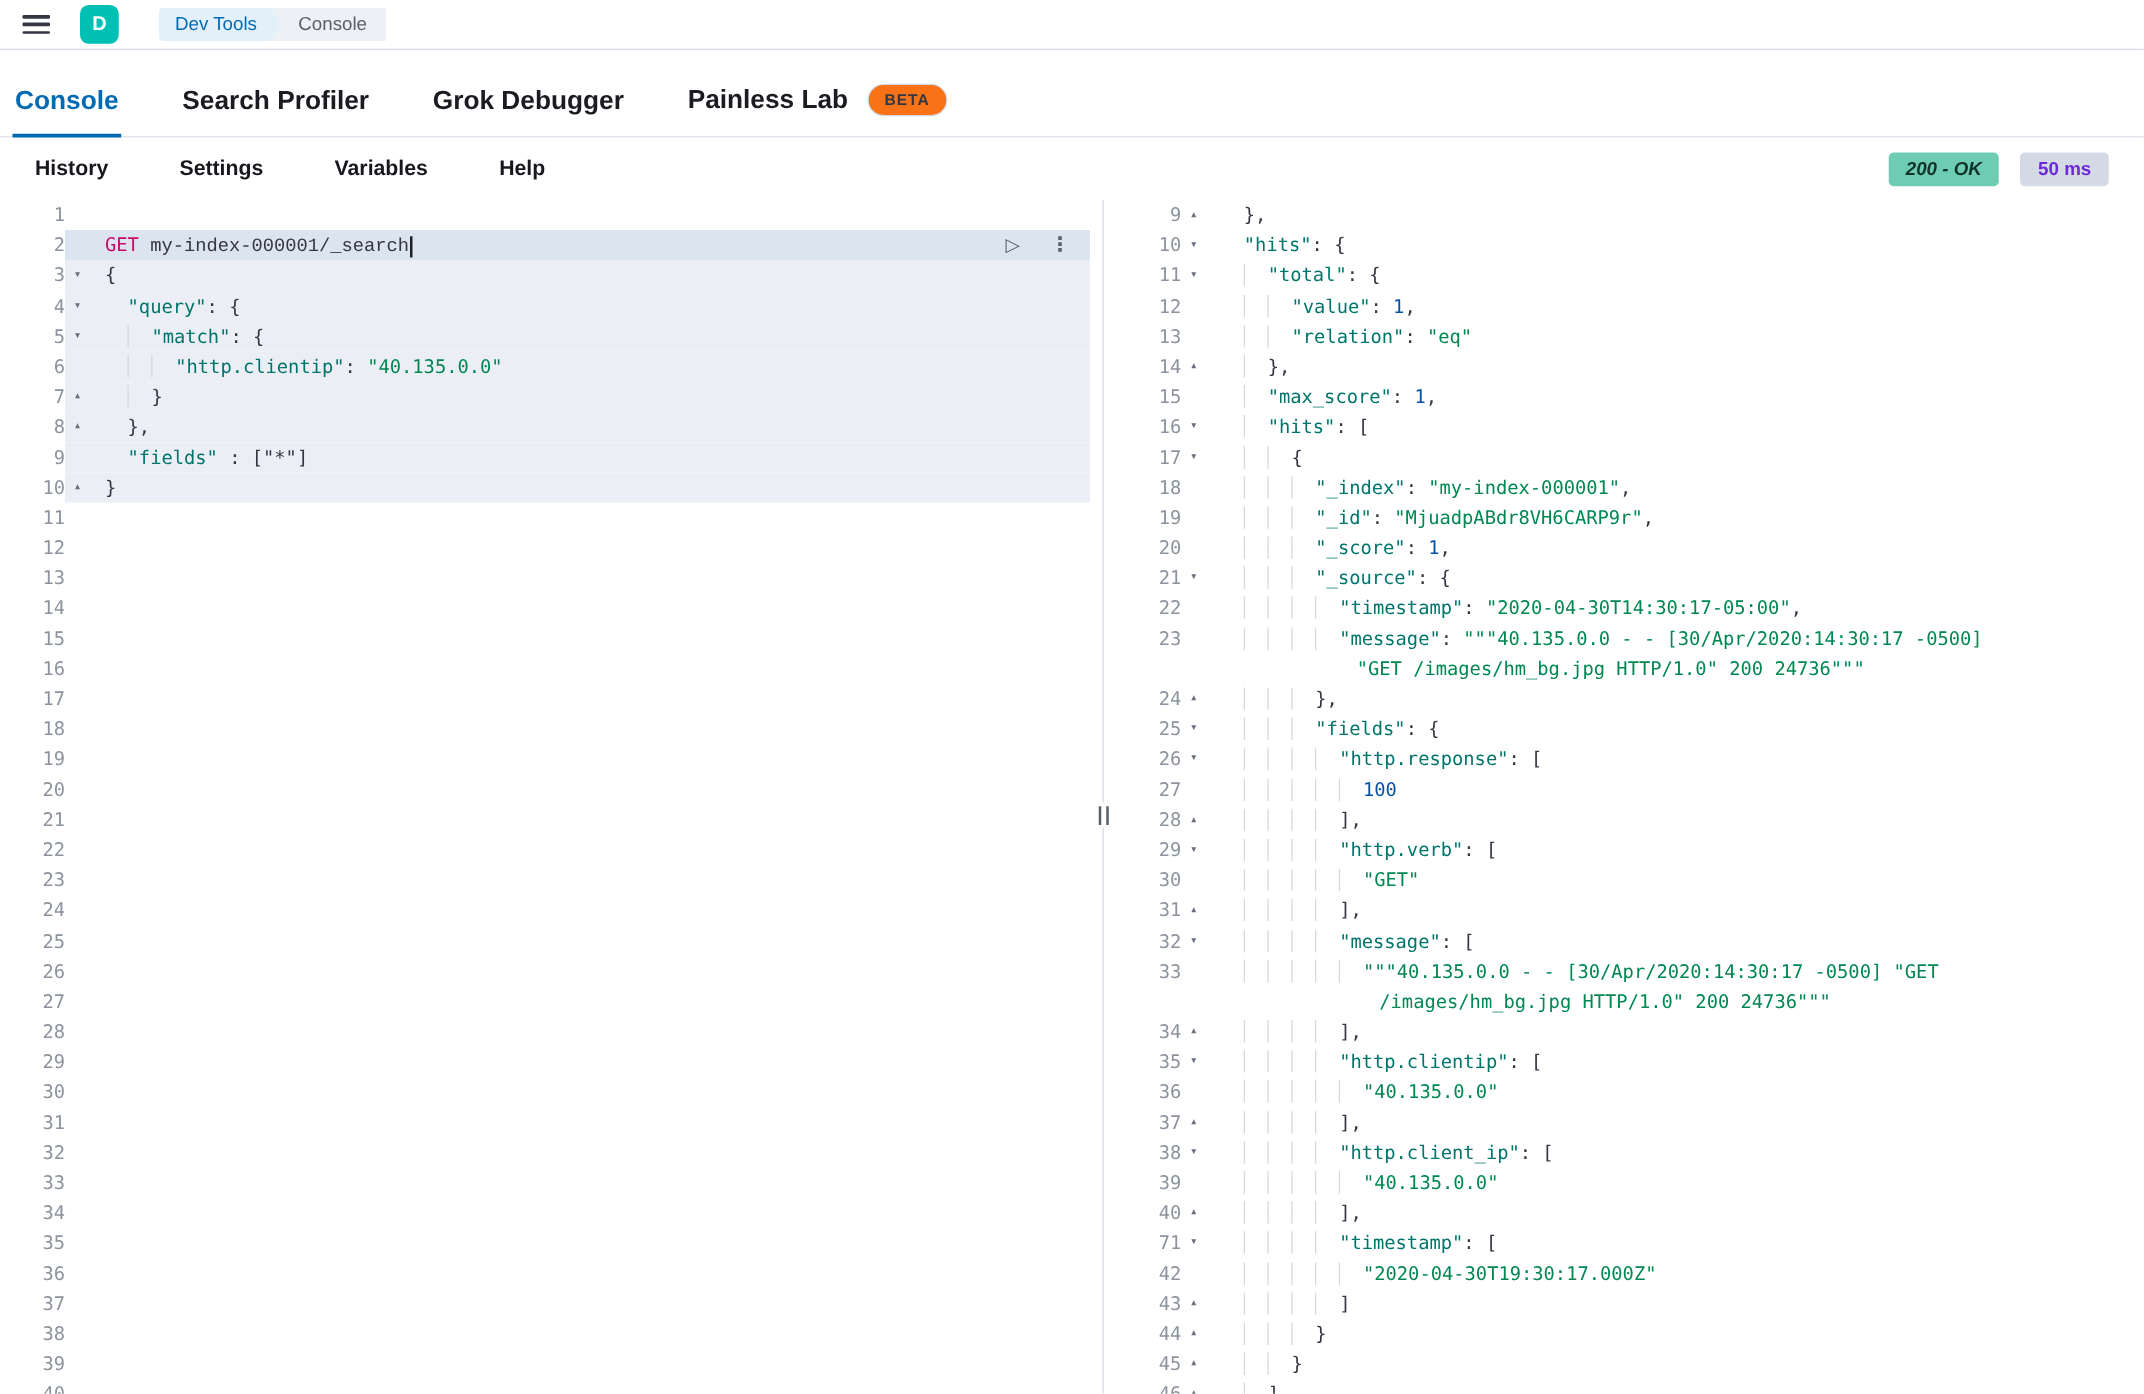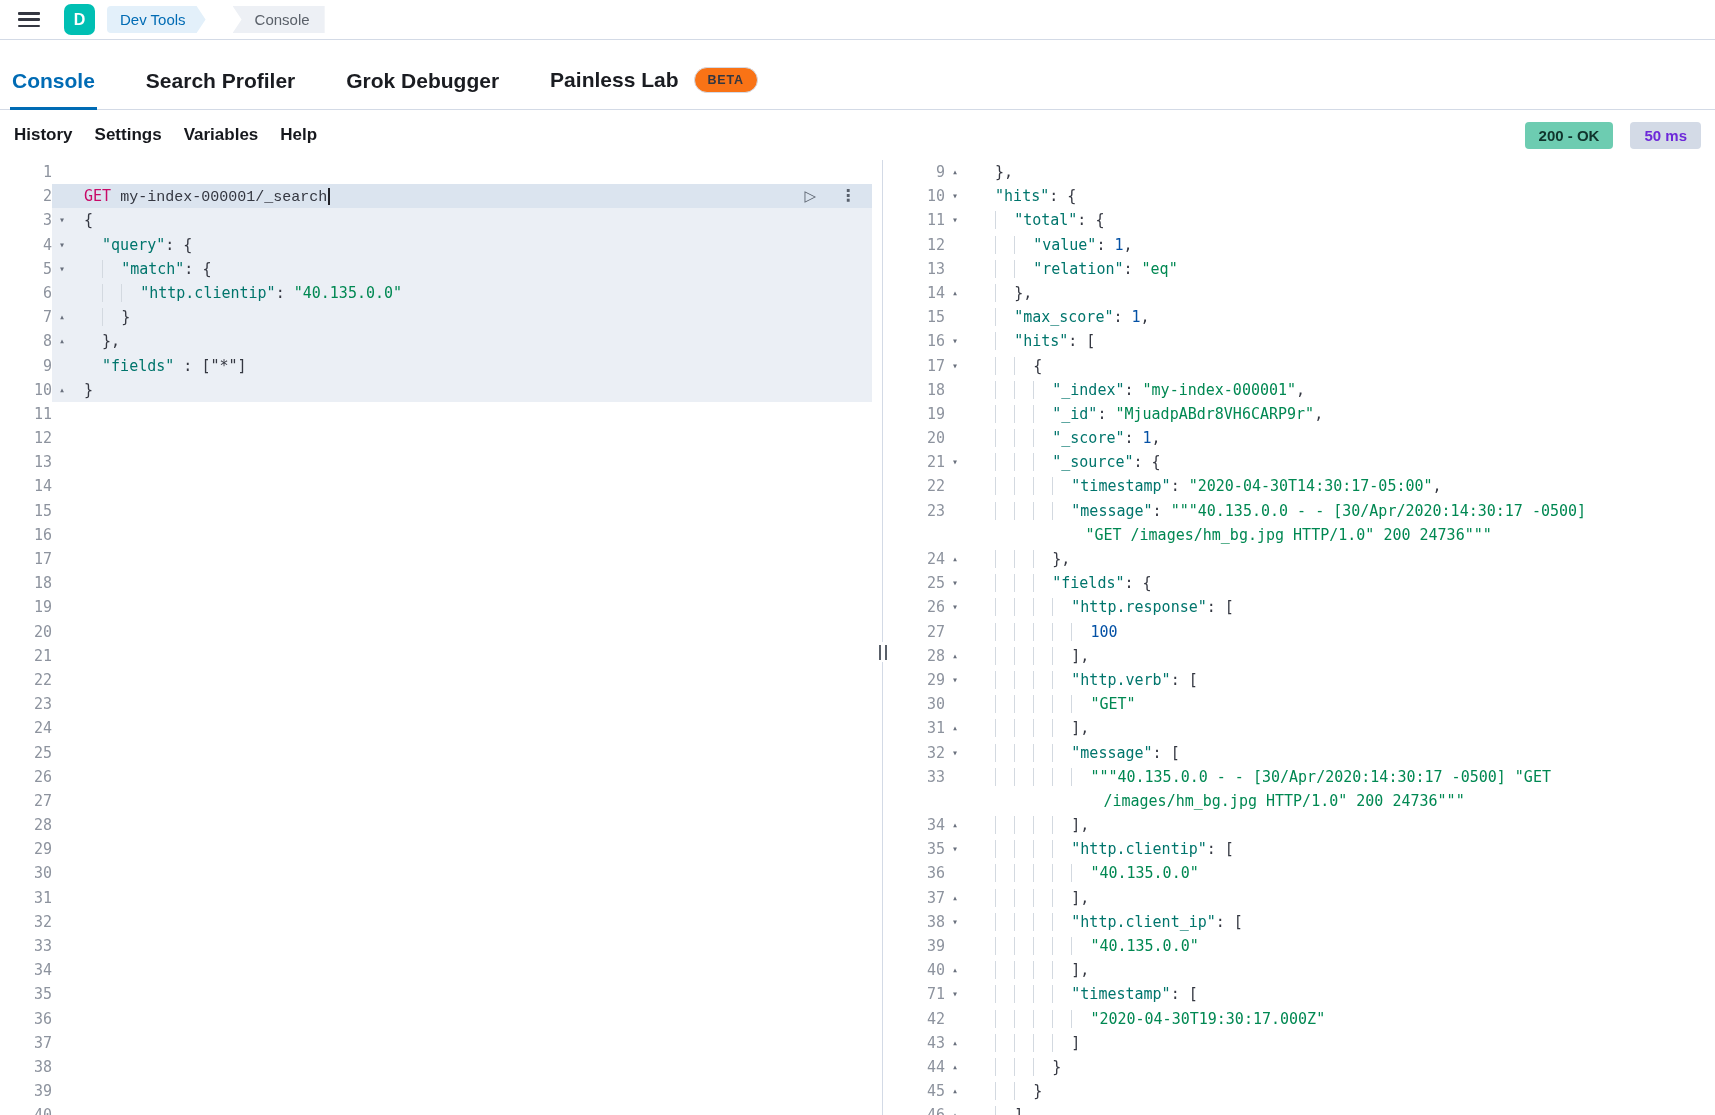--- a/index.html
+++ b/index.html
@@ -8,47 +8,47 @@
 
   
   .header { height:40px; display:flex; align-items:center; padding:0 18px;
     border-bottom:1px solid #D3DAE6; background:#fff; }
   .burger { width:22px; height:15px; display:flex; flex-direction:column;
     justify-content:space-between; cursor:pointer; }
   .burger div { height:2.5px; background:#343741; border-radius:1px; }
   .space-avatar { width:31px; height:31px; border-radius:7px; background:#00BFB3;
     color:#fff; font-weight:700; font-size:16px; display:flex; align-items:center;
     justify-content:center; margin-left:24px; }
-  .crumbs { display:flex; align-items:center; margin-left:12px;gap:36px; }
+  .crumbs { display:flex; align-items:center; margin-left:32px; }
   .crumb { height:27px; display:flex; align-items:center; font-size:15px; font-weight:500; }
   .crumb.first { background:#E3F0FA; color:#006BB4; padding:0 20px 0 13px; position:relative; z-index:2;
     clip-path:polygon(0 0, calc(100% - 9px) 0, 100% 50%, calc(100% - 9px) 100%, 0 100%);
     border-radius:4px 0 0 4px; }
   .crumb.rest { background:#EDF0F5; color:#5a6069; padding:0 15px 0 22px; margin-left:-9px; z-index:1;
     clip-path:polygon(0 0, 100% 0, 100% 100%, 0 100%, 9px 50%); }
 
   
   .tabs { height:70px; border-bottom:1px solid #D3DAE6; display:flex; align-items:flex-end;
     padding-left:10px; gap:47px; background:#fff; }
   .tab { font-size:21px; font-weight:700; color:#1a1c21; padding:0 2px 16px 2px;
     position:relative; display:flex; align-items:center; gap:15px; cursor:pointer; }
   .tab.active { color:#006BB4; }
   .tab.active::after { content:""; position:absolute; left:0; right:0; bottom:-1px;
     height:3px; background:#006BB4; }
   .beta { font-size:12.5px; font-weight:700; letter-spacing:.8px; color:#343741;
     border:1px solid #D3DAE6; border-radius:14px; padding:5px 13px; background:#f97316; }
 
   
-  .menu { height:50px; display:flex; align-items:center; padding:0 14px; gap:22px; background:#fff; }
+  .menu { height:50px; display:flex; align-items:center; padding:0 28px; gap:57px; background:#fff; }
   .menu-item { font-size:17px; font-weight:700; color:#16181d; cursor:pointer; }
   .spacer { flex:1; }
   .badges { display:flex; gap:17px; align-items:center; }
   .badge { height:27px; border-radius:4px; display:flex; align-items:center;
     padding:0 14px; font-size:15px; font-weight:600; }
-  .badge.ok { background:#6DCCB1; color:#10342c; }
+  .badge.ok { background:#6DCCB1; color:#10342c;font-style:italic; }
   .badge.ms { background:#D3DAE6; color:#6d28d9; }
 
   
   .editors { position:absolute; left:0; right:0; top:160px; bottom:0;
     font-family:"DejaVu Sans Mono","Liberation Mono", monospace;
     font-size:15px; line-height:24.2px; }
   .panel { position:absolute; top:0; bottom:0; overflow:hidden; background:#fff; }
   .panel.left { left:0; width:872px; }
   .panel.right { left:893px; right:0; }
   .crow { display:flex; height:24.2px; white-space:pre; }

